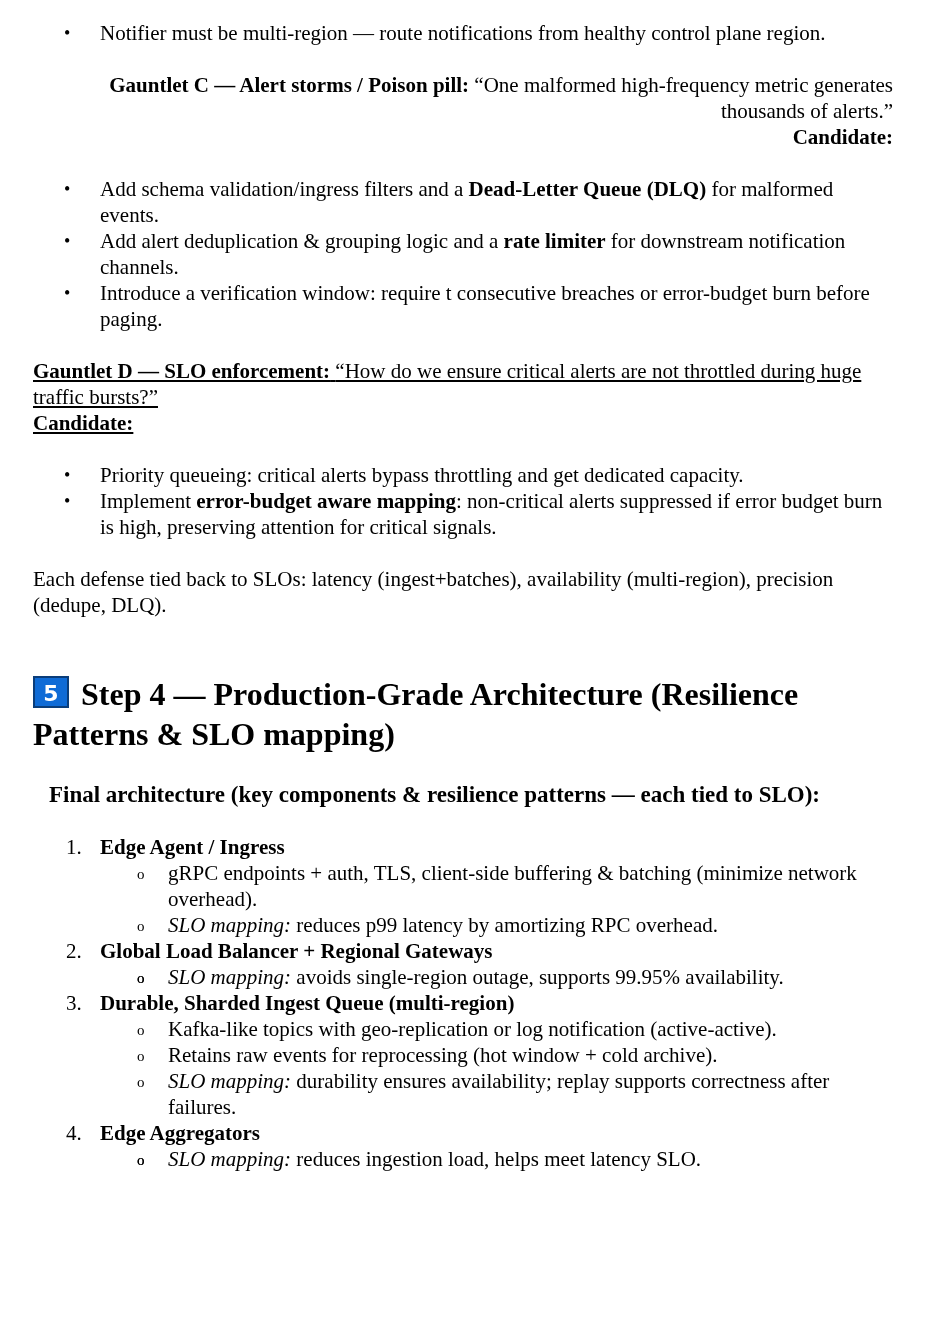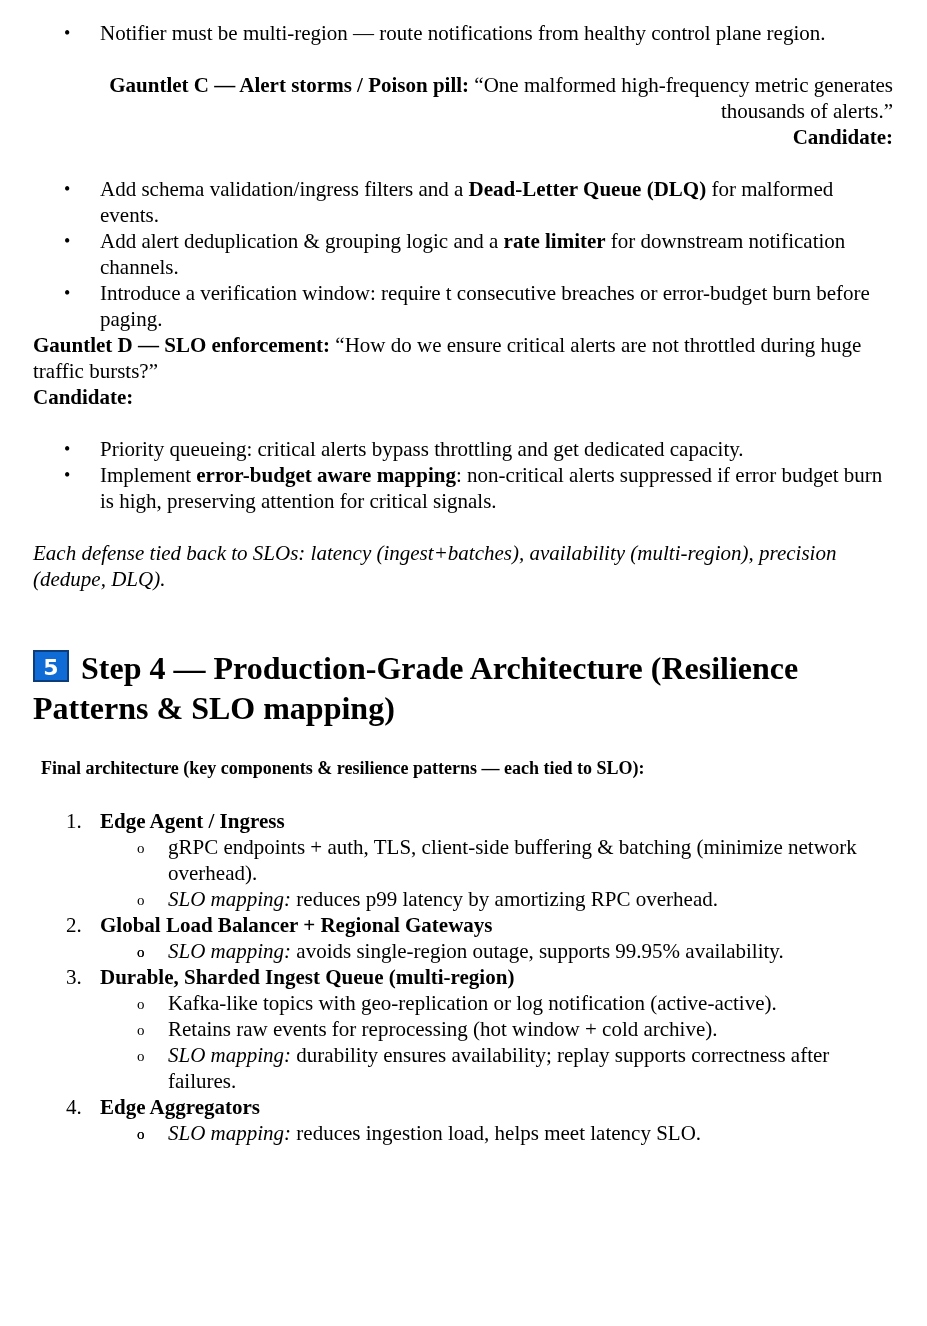--- a/index.html
+++ b/index.html
@@ -57,24 +57,24 @@
     font-family: "DejaVu Sans", sans-serif;
     font-weight: bold;
     font-size: 22px;
     line-height: 32px;
     text-align: center;
     vertical-align: 4px;
     box-sizing: border-box;
     margin-right: 12px;
   }
   .h3 {
-    font-size: 18px;
+    font-size: 23px;
     line-height: 29px;
     font-weight: bold;
-    margin: 8px;
+    margin: 16px;
   }
   ol.main {
     list-style: none;
     margin: 0;
     padding: 0;
   }
   ol.main > li {
     position: relative;
     padding-left: 67px;
   }
@@ -127,39 +127,39 @@
     <li>
       <span class="bullet">•</span>
       <span>Add alert deduplication &amp; grouping logic and a </span><b>rate limiter</b><span> for downstream notification channels.</span>
     </li>
     <li>
       <span class="bullet">•</span>
       <span>Introduce a verification window: require t consecutive breaches or error-budget burn before paging.</span>
     </li>
   </ul>
 
-  <p style="">
+  <p style="margin-top:26px;text-decoration:underline;">
     <b>Gauntlet D — SLO enforcement:</b>
     <span>“How do we ensure critical alerts are not throttled during huge traffic bursts?”</span>
     <br>
     <b>Candidate:</b>
   </p>
 
   <ul class="bullets" style="margin-top:26px;">
     <li>
       <span class="bullet">•</span>
       <span>Priority queueing: critical alerts bypass throttling and get dedicated capacity.</span>
     </li>
     <li>
       <span class="bullet">•</span>
       <span>Implement </span><b>error-budget aware mapping</b><span>: non-critical alerts suppressed if error budget burn is high, preserving attention for critical signals.</span>
     </li>
   </ul>
 
-  <p style="margin-top:26px;font-style:italic;">Each defense tied back to SLOs: latency (ingest+batches), availability (multi-region), precision (dedupe, DLQ).</p>
+  <p style="margin-top:26px;">Each defense tied back to SLOs: latency (ingest+batches), availability (multi-region), precision (dedupe, DLQ).</p>
 
   <h2 class="h2" style="margin-top:56px;">
     <span class="badge">5</span><span>Step 4 — Production-Grade Architecture (Resilience Patterns &amp; SLO mapping)</span>
   </h2>
 
   <h3 class="h3" style="margin-top:26px;">Final architecture (key components &amp; resilience patterns — each tied to SLO):</h3>
 
   <ol class="main" style="margin-top:25px;">
     <li>
       <span class="num">1.</span>

